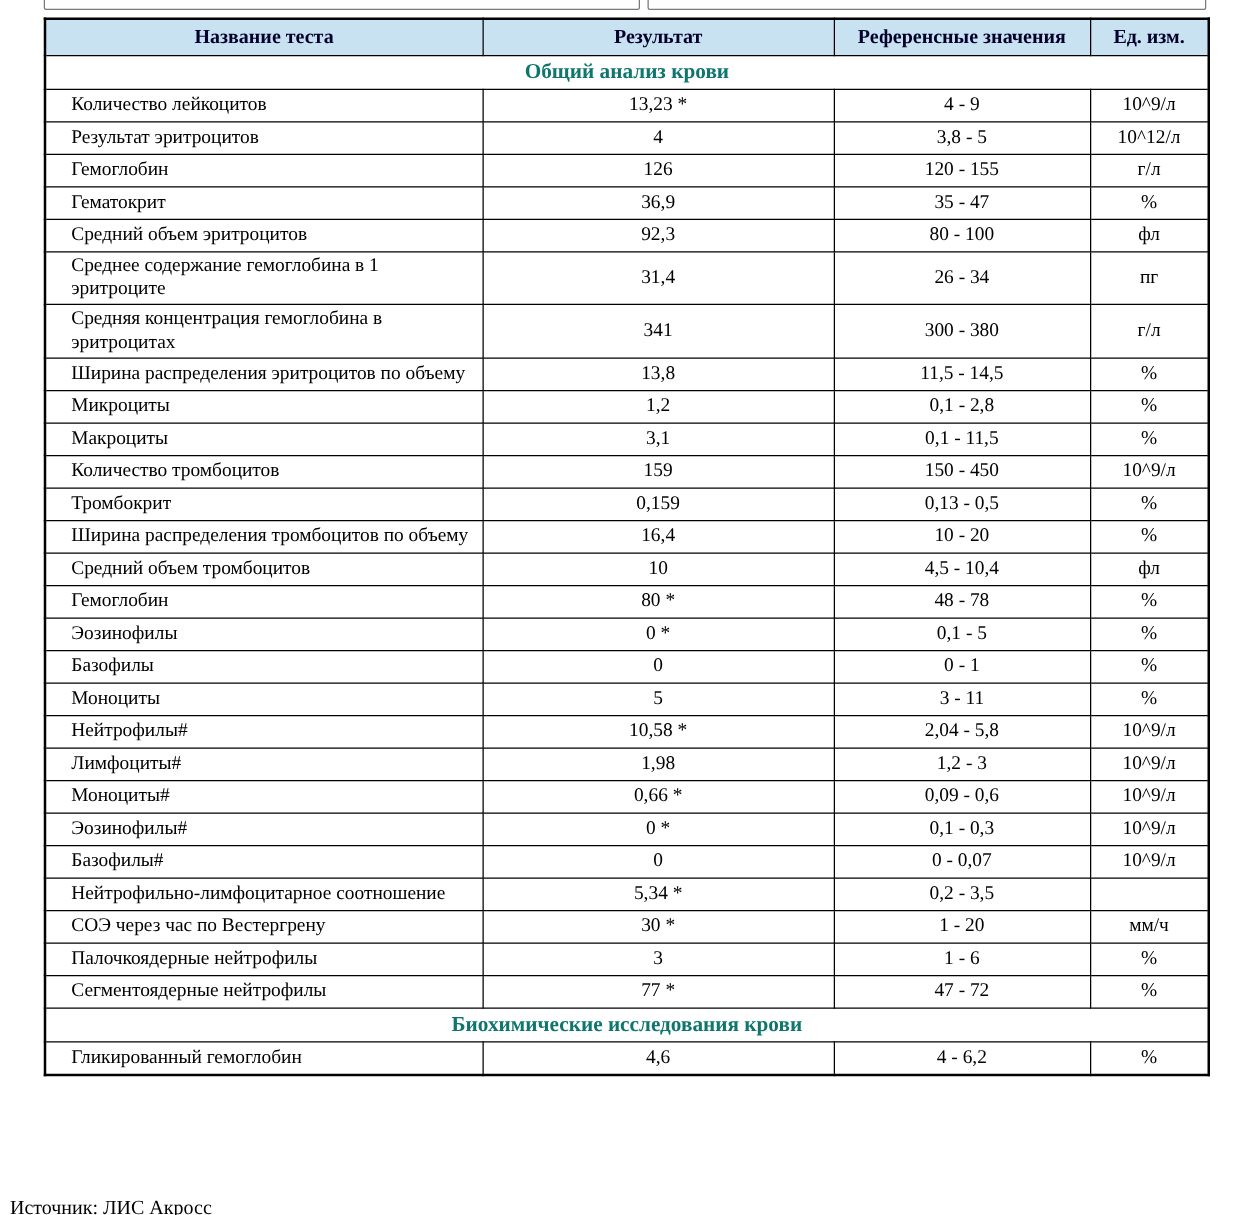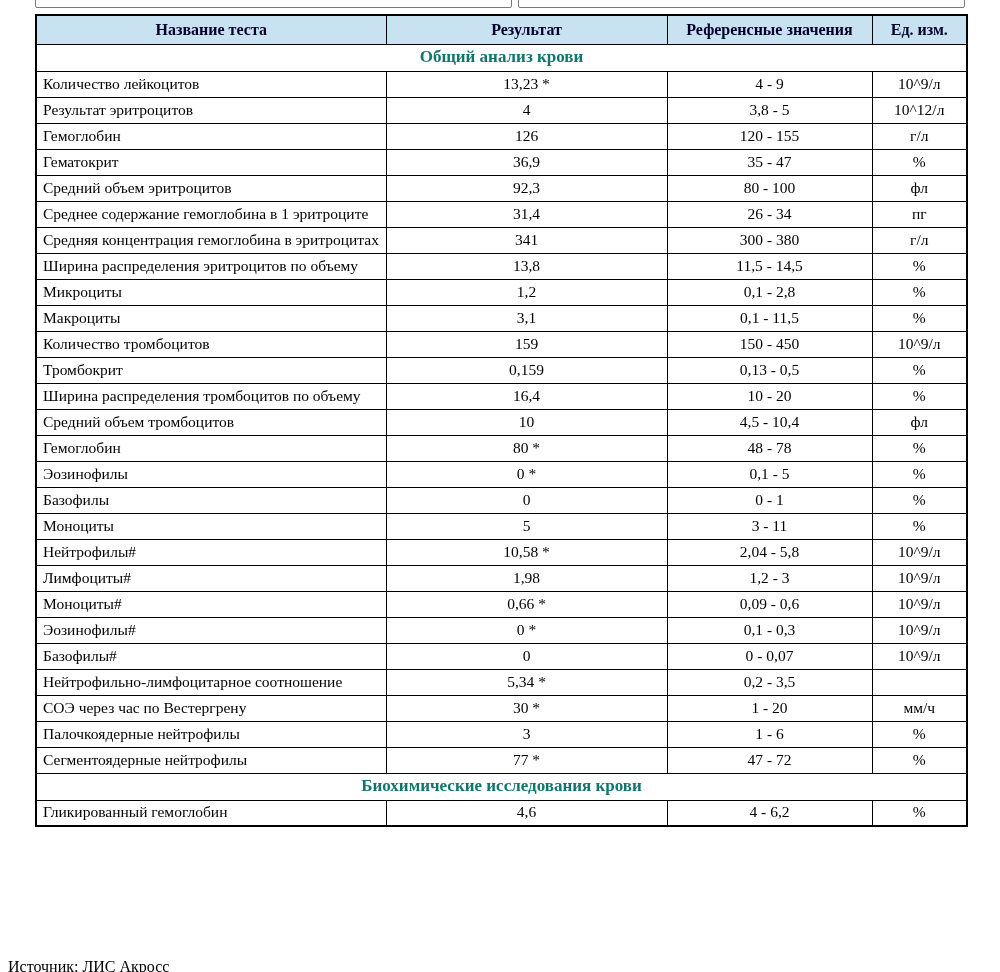--- a/index.html
+++ b/index.html
@@ -42,21 +42,21 @@
   table.lab { border: 2px solid #000000; }
   table.lab thead th {
     background: #c9e2f2;
     font-weight: bold;
     font-size: 16px;
     height: 29px;
     color: #00002a;
   }
   table.lab td.name-col {
     text-align: left;
-    padding-left: 6px;
+    padding-left: 20px;
   }
   table.lab td.section-title {
     color: #0f766e;
     font-weight: bold;
     font-size: 17px;
     text-align: center;
     background: #ffffff;
     height: 27px;
   }
   .note {

